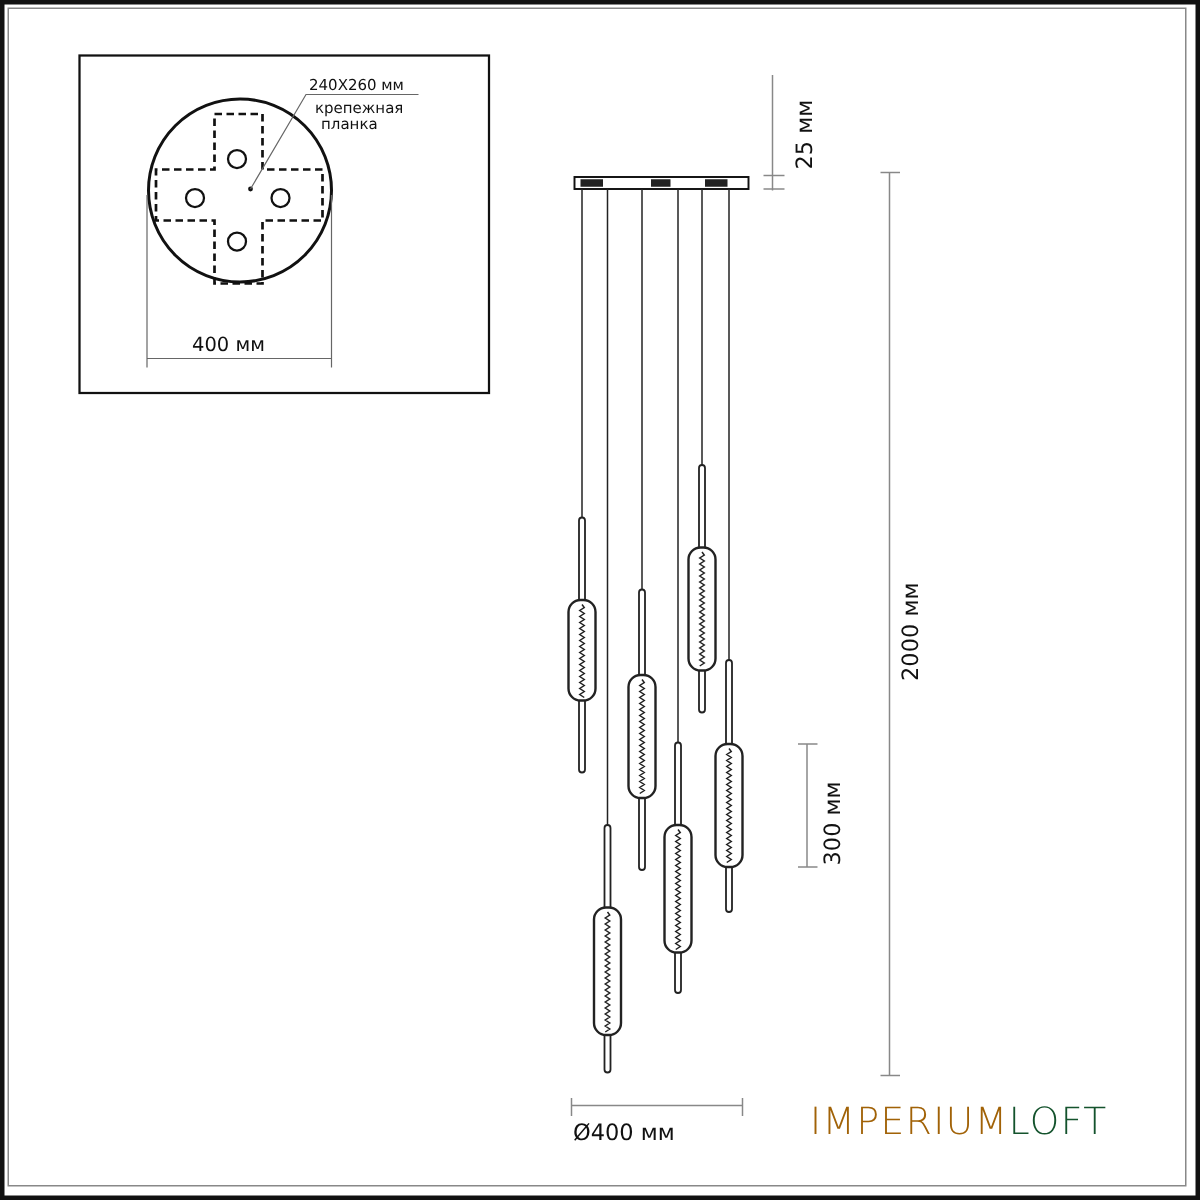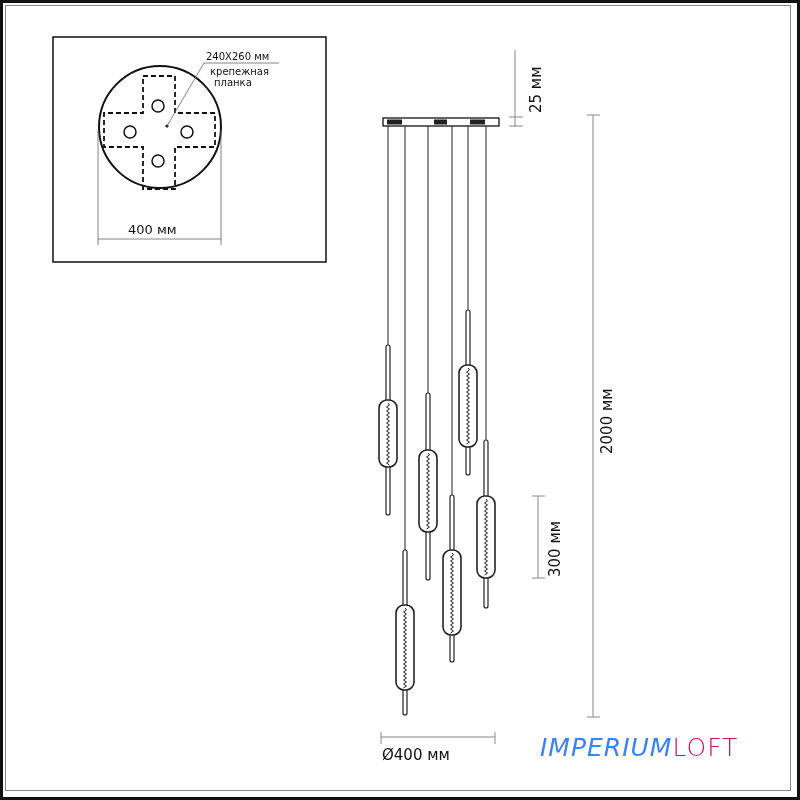--- a/index.html
+++ b/index.html
@@ -2,22 +2,22 @@
 <html><head>
   <meta charset="utf-8">
   <style>
     html, body { margin: 0; padding: 0; background: #ffffff; }
     body { width: 800px; height: 800px; position: relative; overflow: hidden; font-family: "DejaVu Sans", sans-serif; }
     .frame-outer { position: absolute; left: 0; top: 0; width: 794px; height: 794px; border: 3px solid #111; }
     .frame-inner { position: absolute; left: 5px; top: 5px; width: 786px; height: 786px; border: 1px solid #888; box-sizing: border-box; }
     svg { position: absolute; left: 0; top: 0; }
     .lbl { font-family: "DejaVu Sans", sans-serif; fill: #111; }
     .logo { position: absolute; left: 540px; top: 733px; font-family: "DejaVu Sans", sans-serif; font-size: 25px; letter-spacing: 1px; font-weight: 300; }
-    .logo .a { color: #3b82f6; font-style: italic; }
-    .logo .b { color: #be185d; }
+    .logo .a { color: #a16207; }
+    .logo .b { color: #14532d; }
   </style>
 </head>
 <body>
 
 <div class="frame-outer"></div>
 <div class="frame-inner"></div>
 
 <svg width="800" height="800" viewBox="0 0 800 800">
 
   <g>

